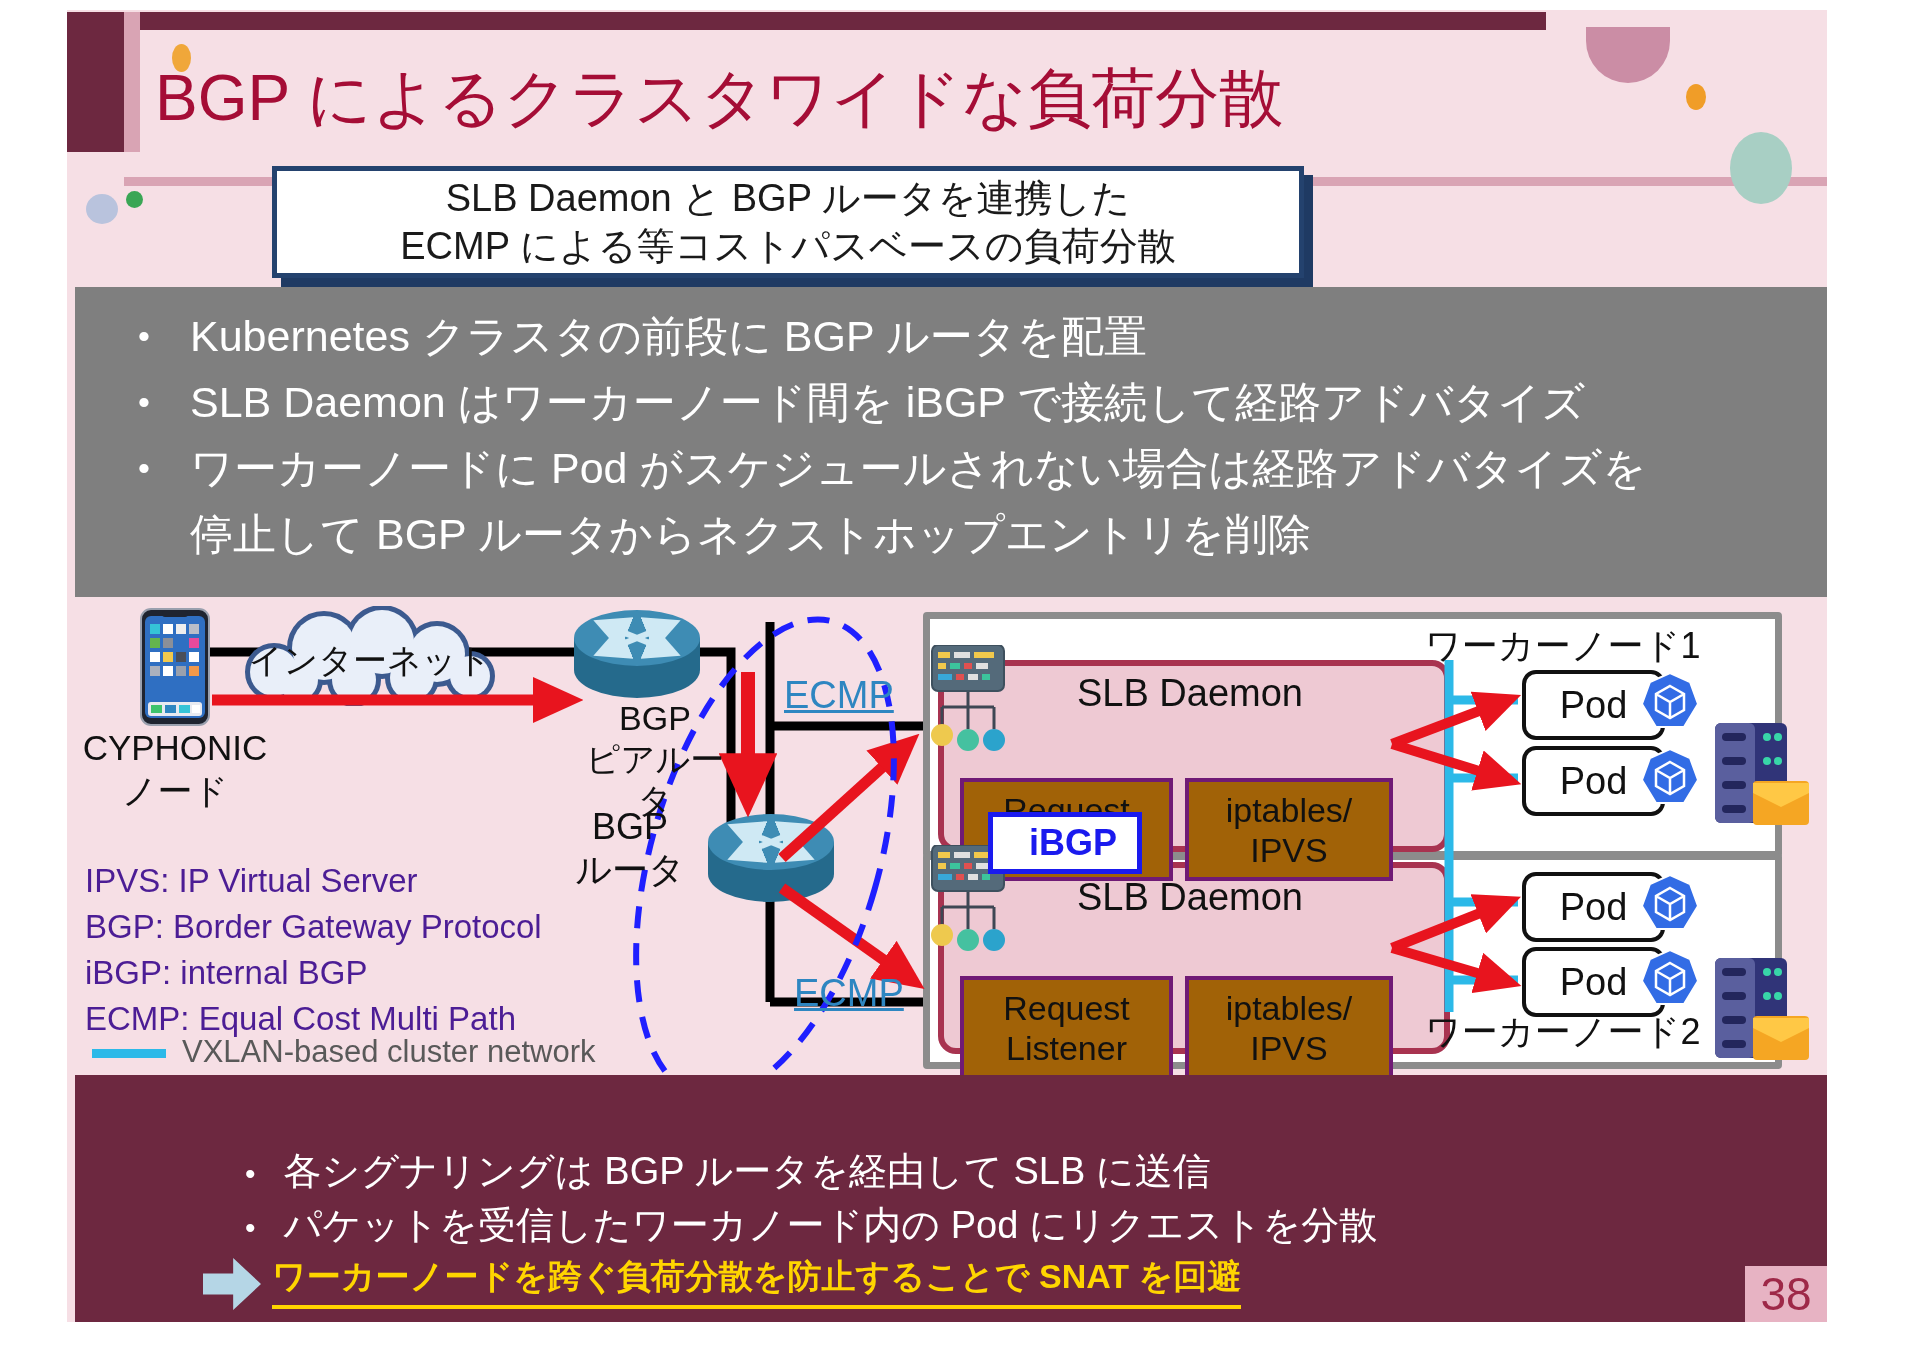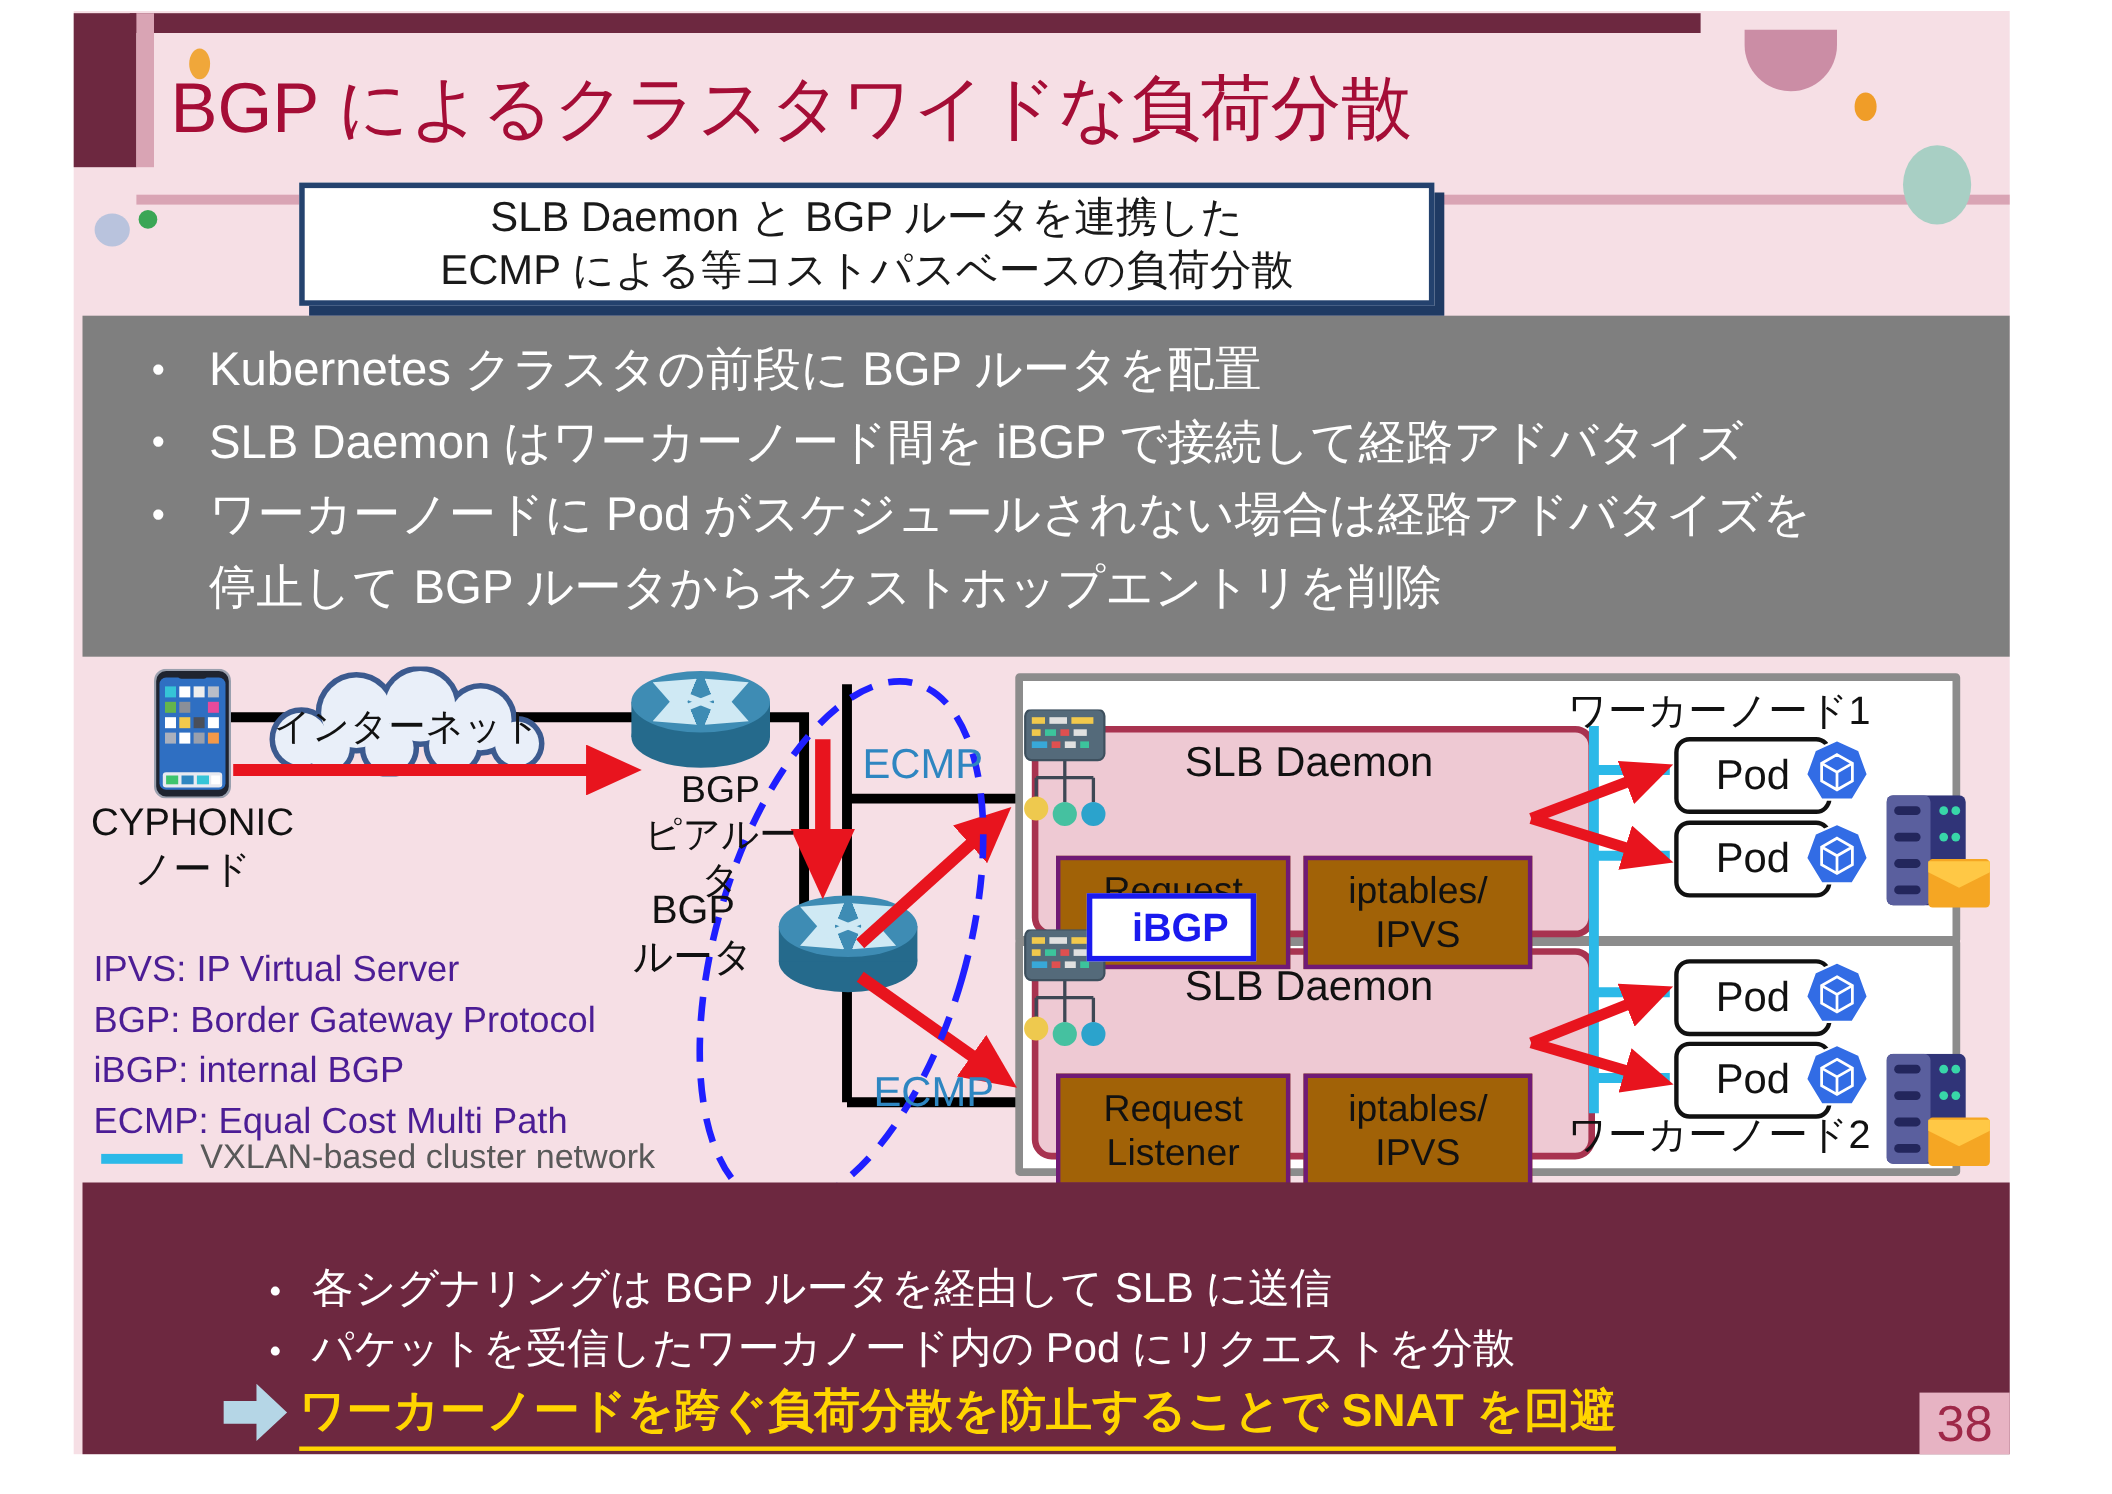--- a/index.html
+++ b/index.html
@@ -25,21 +25,21 @@
       display:flex;align-items:center;justify-content:center;
       font-size:38px;line-height:48px;color:#1a1a1a;}
 
   .gray-box{left:75px;top:287px;width:1752px;height:310px;background:#7f7f7f;z-index:2;
       color:#ffffff;font-size:43px;}
   .gray-box ul{margin:0;padding:16px 0 0 15px;list-style:none;}
   .gray-box li{position:relative;padding-left:100px;line-height:66px;white-space:pre-line;}
   .gray-box li::before{content:"\2022";position:absolute;left:48px;font-size:34px;}
 
   .diagram-label{z-index:5;color:#111;}
-  .ecmp{z-index:5;color:#2e86c1;font-size:38px;}
+  .ecmp{z-index:5;color:#2e86c1;font-size:38px;text-decoration:underline;}
   .ibgp-box{left:988px;top:812px;width:128px;height:52px;background:#ffffff;
       border:5px solid #1a1aee;color:#1a1aee;font-size:36px;font-weight:bold;
       display:flex;align-items:center;justify-content:center;z-index:5;padding-left:16px;}
 
   .worker-box{width:845px;background:#ffffff;border:7px solid #8c8c8c;border-radius:4px;z-index:3;}
   .worker-label{font-size:36px;z-index:5;color:#111;}
 
   .slb-box{left:938px;width:500px;height:180px;background:#eec9d3;border:6px solid #a83350;
       border-radius:18px;z-index:3;}
   .slb-title{left:1010px;width:360px;height:44px;font-size:38px;z-index:5;color:#111;text-align:center;}
@@ -53,21 +53,21 @@
   .pod-icon{left:1638px;width:64px;height:64px;z-index:5;}
 
   .legend{left:85px;top:858px;width:620px;z-index:5;color:#4c1d95;font-size:33px;line-height:46px;}
   .vxlan-swatch{left:92px;top:1049px;width:74px;height:9px;background:#2cb9e8;z-index:5;}
   .vxlan-label{left:182px;top:1034px;font-size:31px;color:#595959;z-index:5;}
 
   .request-box{left:75px;top:1075px;width:1752px;height:247px;background:#6d2840;z-index:6;}
   .req-heading{left:200px;top:1088px;font-size:40px;color:#ffd500;z-index:7;}
   .req-bullet{left:245px;font-size:38px;color:#ffffff;z-index:7;}
   .req-bullet::before{content:"\2022";margin-right:28px;font-size:30px;}
-  .conclusion{left:272px;top:1254px;font-size:42px;font-weight:bold;color:#ffd500;z-index:7;
+  .conclusion{left:272px;top:1254px;font-size:34px;font-weight:bold;color:#ffd500;z-index:7;
       border-bottom:4px solid #ffd500;padding-bottom:5px;}
   .block-arrow{left:203px;top:1258px;width:58px;height:52px;background:#b5d6e6;z-index:7;
       clip-path:polygon(0 30%,52% 30%,52% 0,100% 50%,52% 100%,52% 70%,0 70%);}
   .page-tile{left:1745px;top:1266px;width:82px;height:56px;background:#e7b3c3;z-index:7;
       display:flex;align-items:center;justify-content:center;font-size:46px;color:#9e2848;}
 
   svg.overlay{position:absolute;left:0;top:0;width:1920px;height:1358px;pointer-events:none;}
   .under{z-index:2;}
   .over{z-index:4;}
   .icon{z-index:3;}

